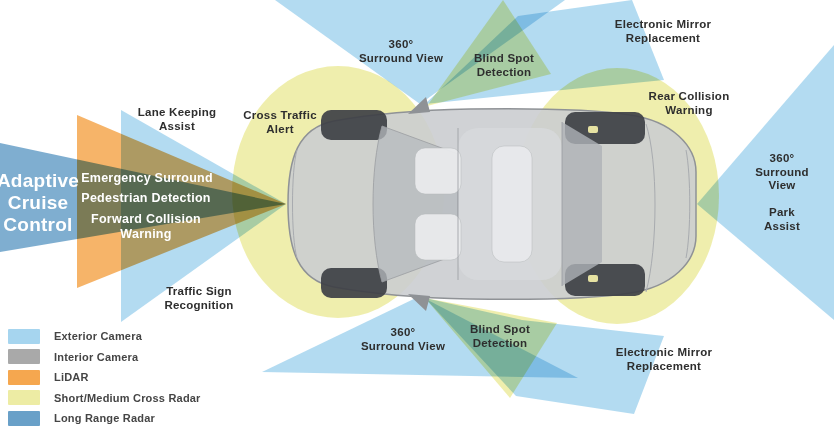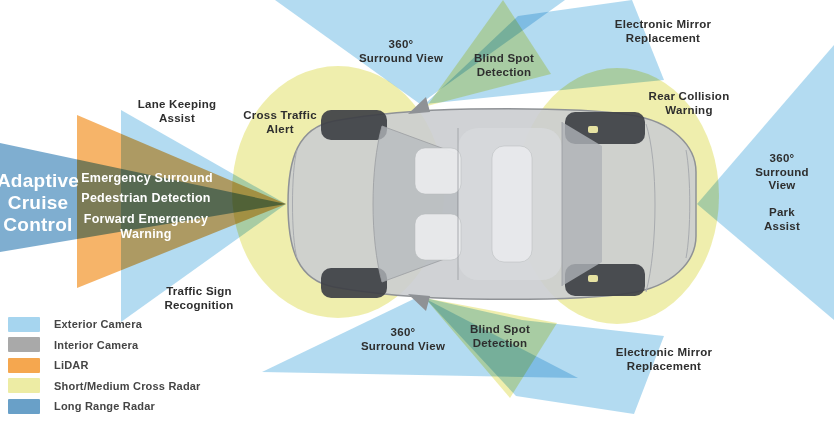--- a/index.html
+++ b/index.html
@@ -10,21 +10,21 @@
   .stage svg{position:absolute;left:0;top:0;}
   .lbl{
     position:absolute;transform:translate(-50%,-50%);
     font-weight:bold;font-size:11.5px;line-height:1.18;
     color:#2e2e2e;letter-spacing:.25px;text-align:center;
     white-space:pre-line;pointer-events:none;
   }
   .lbl.light{color:#ffffff;font-size:12.5px;}
   .lbl.acc{font-size:19px;line-height:1.15;}
   .legend{
-    position:absolute;left:8px;top:314px;width:240px;
+    position:absolute;left:8px;top:326px;width:240px;
   }
   .legend-row{display:flex;align-items:center;height:20.5px;}
   .legend-swatch{width:32px;height:15px;border-radius:1px;flex:0 0 32px;}
   .legend-label{
     margin-left:14px;font-size:11px;font-weight:bold;color:#454545;
     letter-spacing:.2px;white-space:nowrap;
   }
 </style>
 </head>
 <body>
@@ -73,23 +73,23 @@
       <rect x="588" y="126" width="10" height="7" rx="2" fill="#E6E2A2"></rect>
       <rect x="588" y="275" width="10" height="7" rx="2" fill="#E6E2A2"></rect>
     </g>
   </svg>
 
   <div class="lbl light acc" style="left:38px;top:203px;">Adaptive
 Cruise
 Control</div>
   <div class="lbl light" style="left:147px;top:178px;">Emergency Surround</div>
   <div class="lbl light" style="left:146px;top:198px;">Pedestrian Detection</div>
-  <div class="lbl light" style="left:146px;top:227px;">Forward Emergency
+  <div class="lbl light" style="left:146px;top:227px;">Forward Collision
 Warning</div>
-  <div class="lbl" style="left:177px;top:112px;">Lane Keeping
+  <div class="lbl" style="left:177px;top:120px;">Lane Keeping
 Assist</div>
   <div class="lbl" style="left:175px;top:299px;margin-left:24px;">Traffic Sign
 Recognition</div>
   <div class="lbl" style="left:280px;top:107px;margin-top:16px;">Cross Traffic
 Alert</div>
   <div class="lbl" style="left:401px;top:52px;">360°
 Surround View</div>
   <div class="lbl" style="left:504px;top:66px;">Blind Spot
 Detection</div>
   <div class="lbl" style="left:663px;top:32px;">Electronic Mirror

